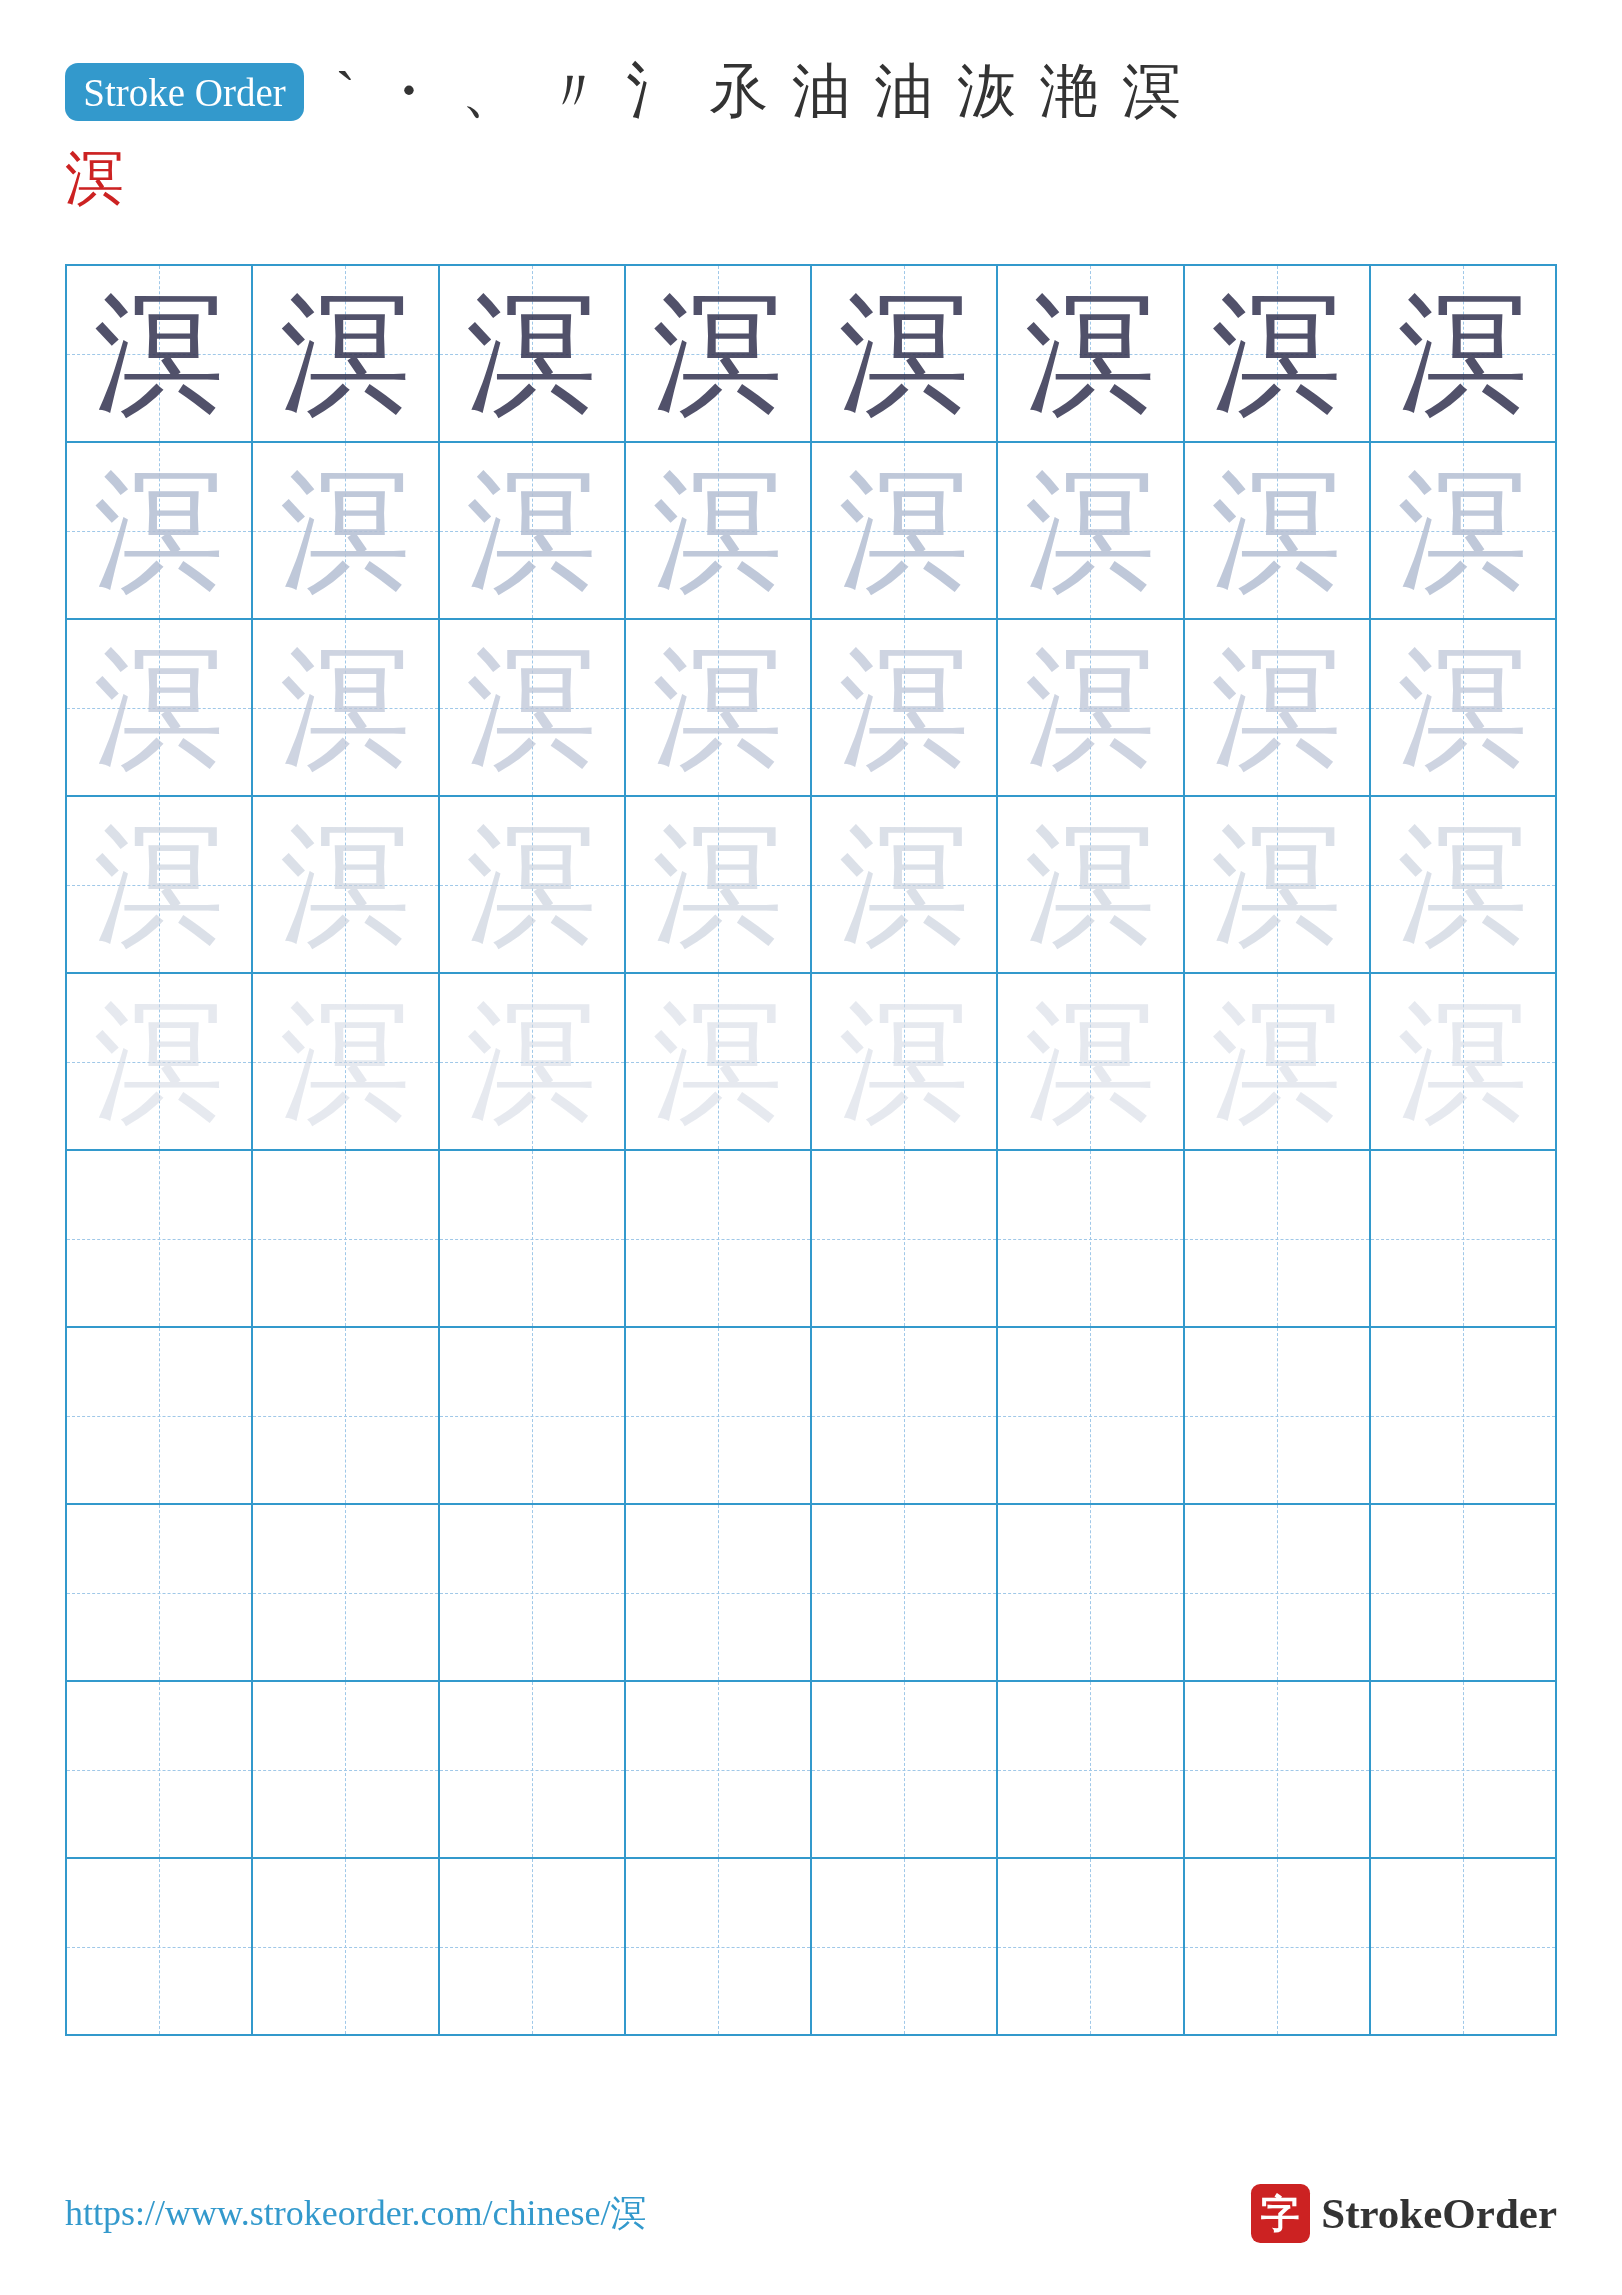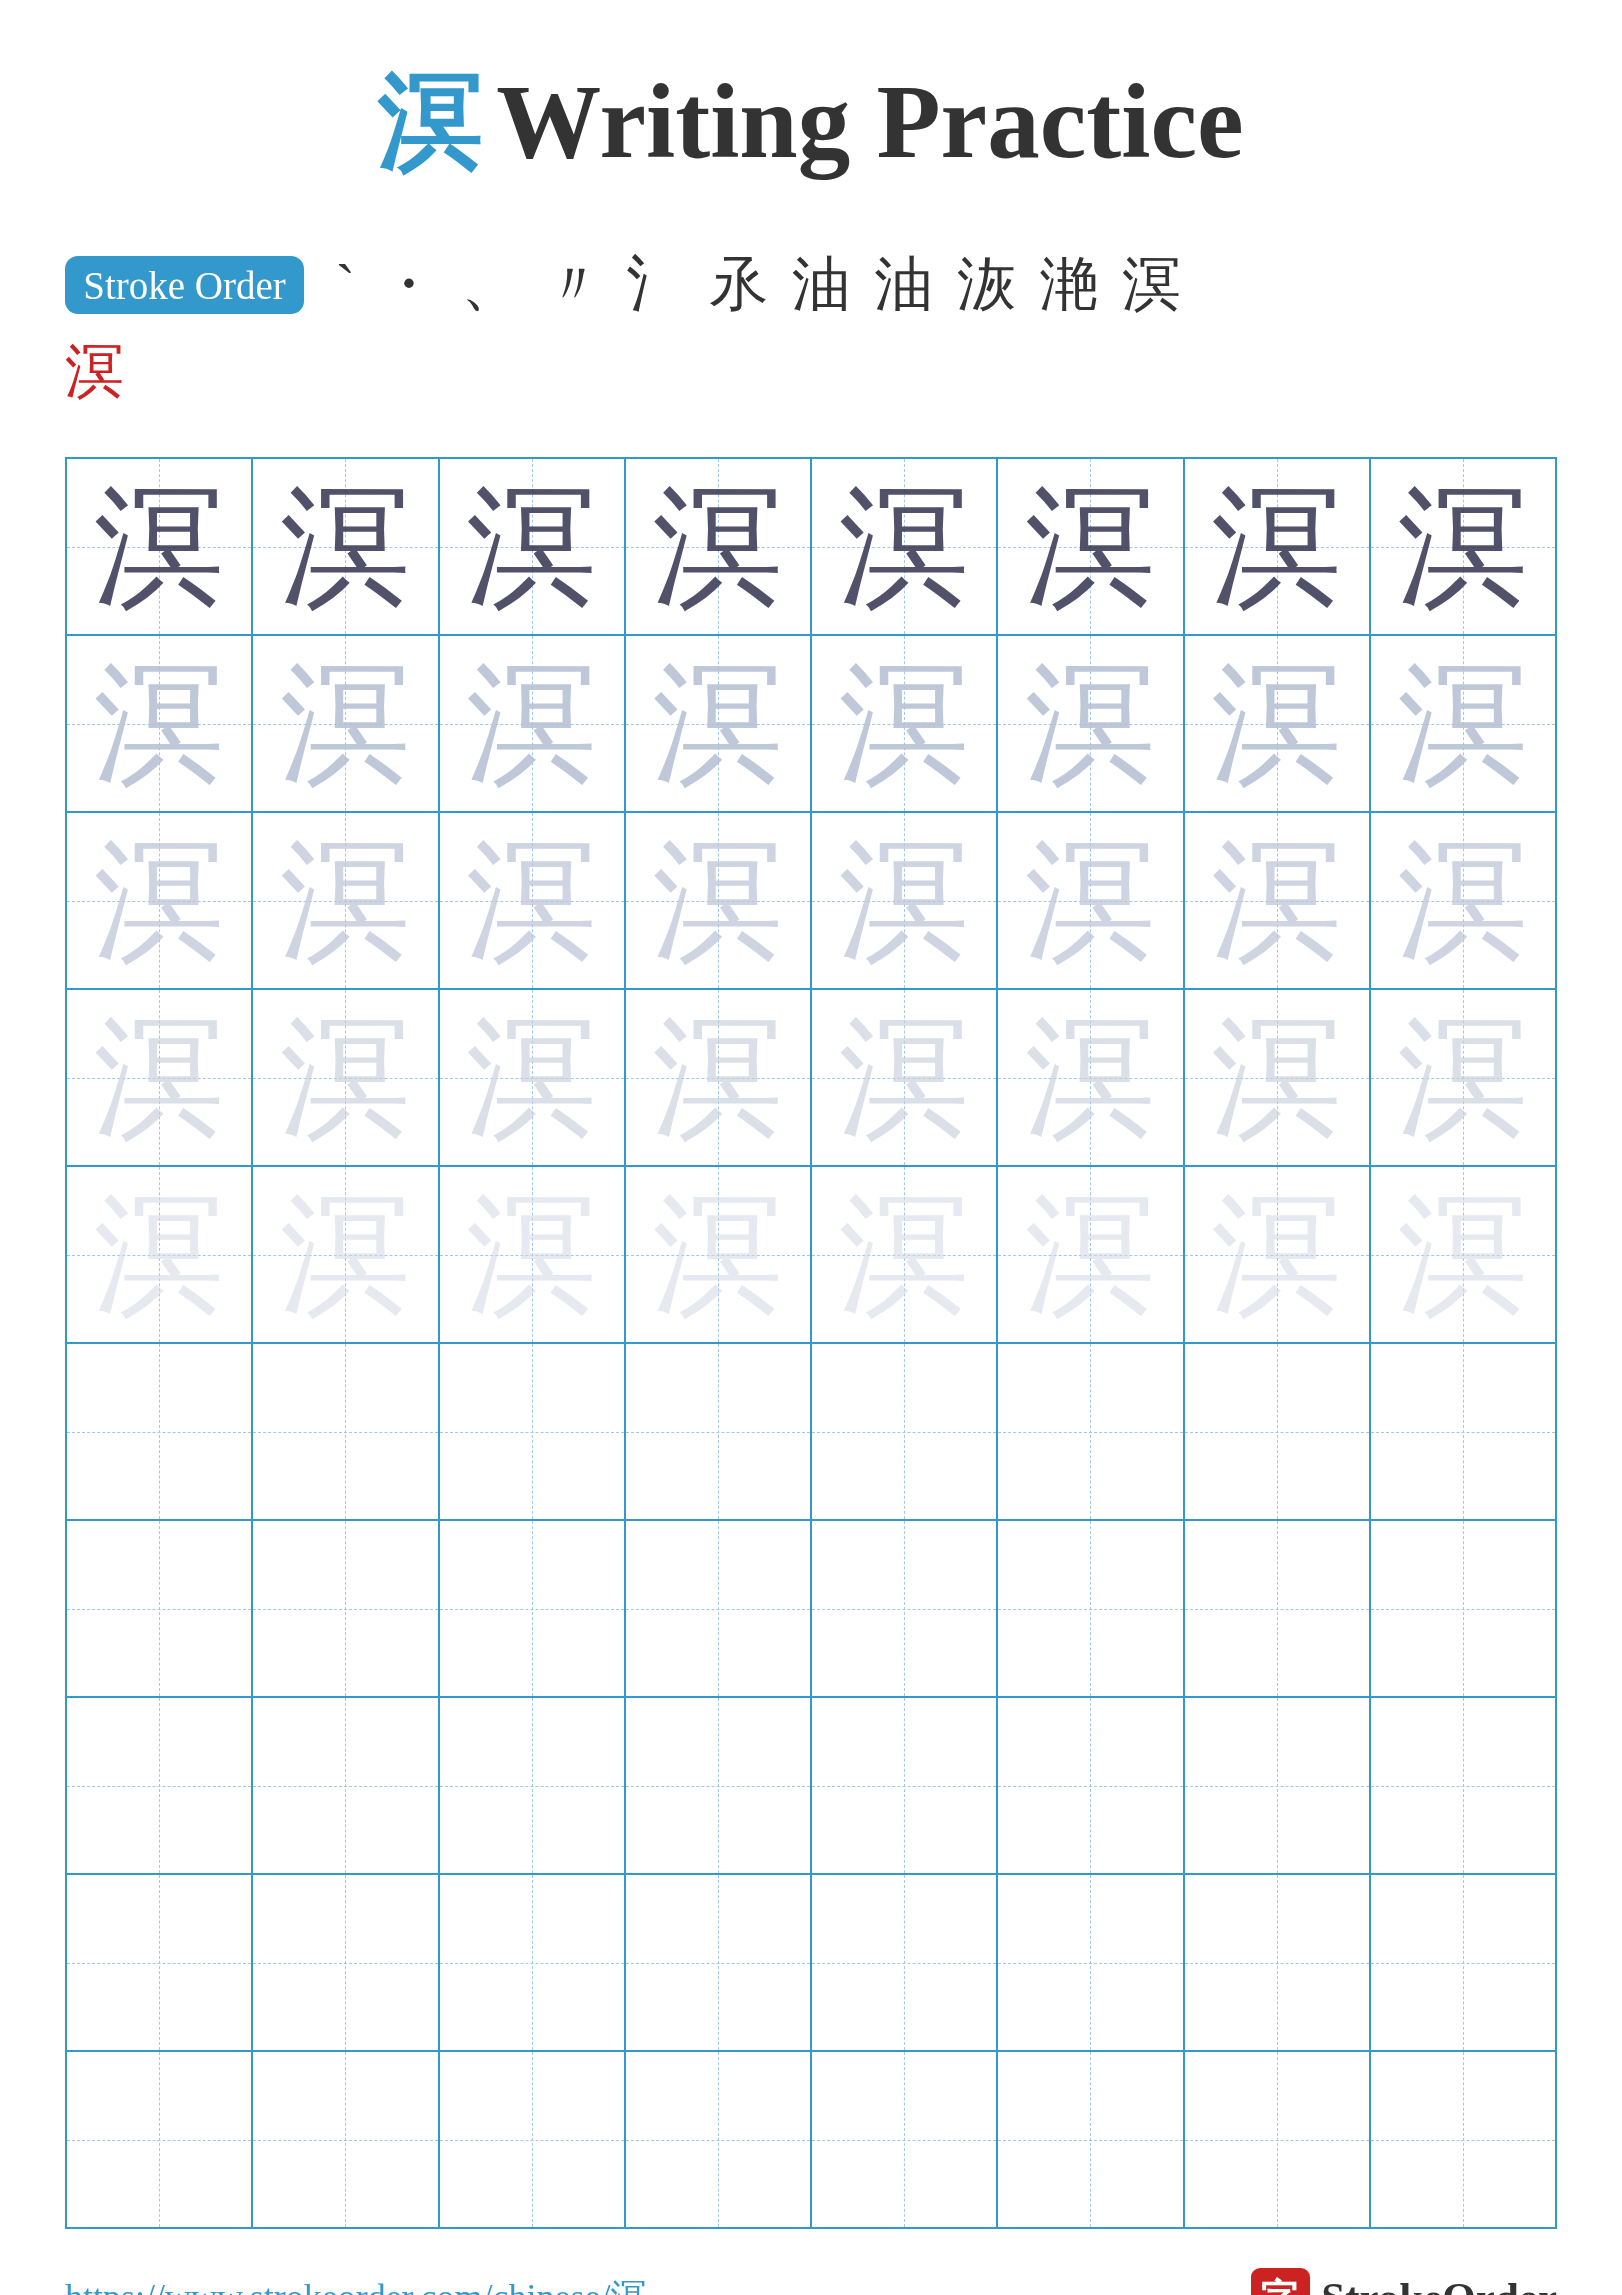--- a/index.html
+++ b/index.html
@@ -157,23 +157,20 @@
       font-size: 43px;
       color: #333;
       font-weight: bold;
     }
   </style>
 </head>
 <body>
 
 <div class="page">
 
-  <div class="title">
-    <span class="title-char">溟</span><span class="title-text">Writing Practice</span>
-  </div>
 
   <div class="stroke-order-section">
     <span class="stroke-order-label">Stroke Order</span>
     <span class="stroke-char">`</span>
     <span class="stroke-char">・</span>
     <span class="stroke-char">、</span>
     <span class="stroke-char">〃</span>
     <span class="stroke-char">氵</span>
     <span class="stroke-char">氶</span>
     <span class="stroke-char">油</span>

